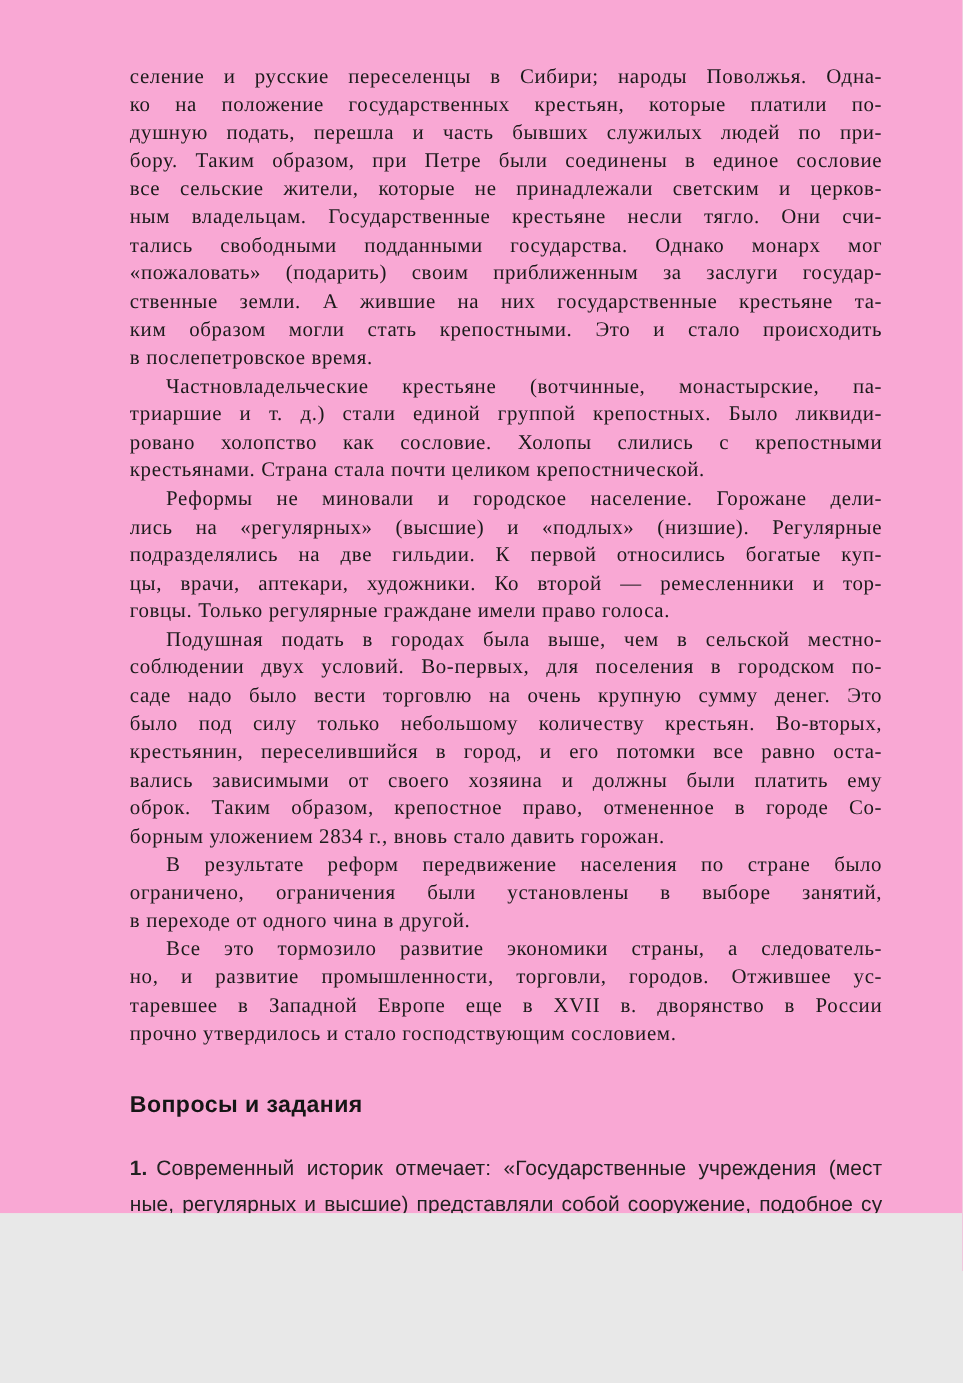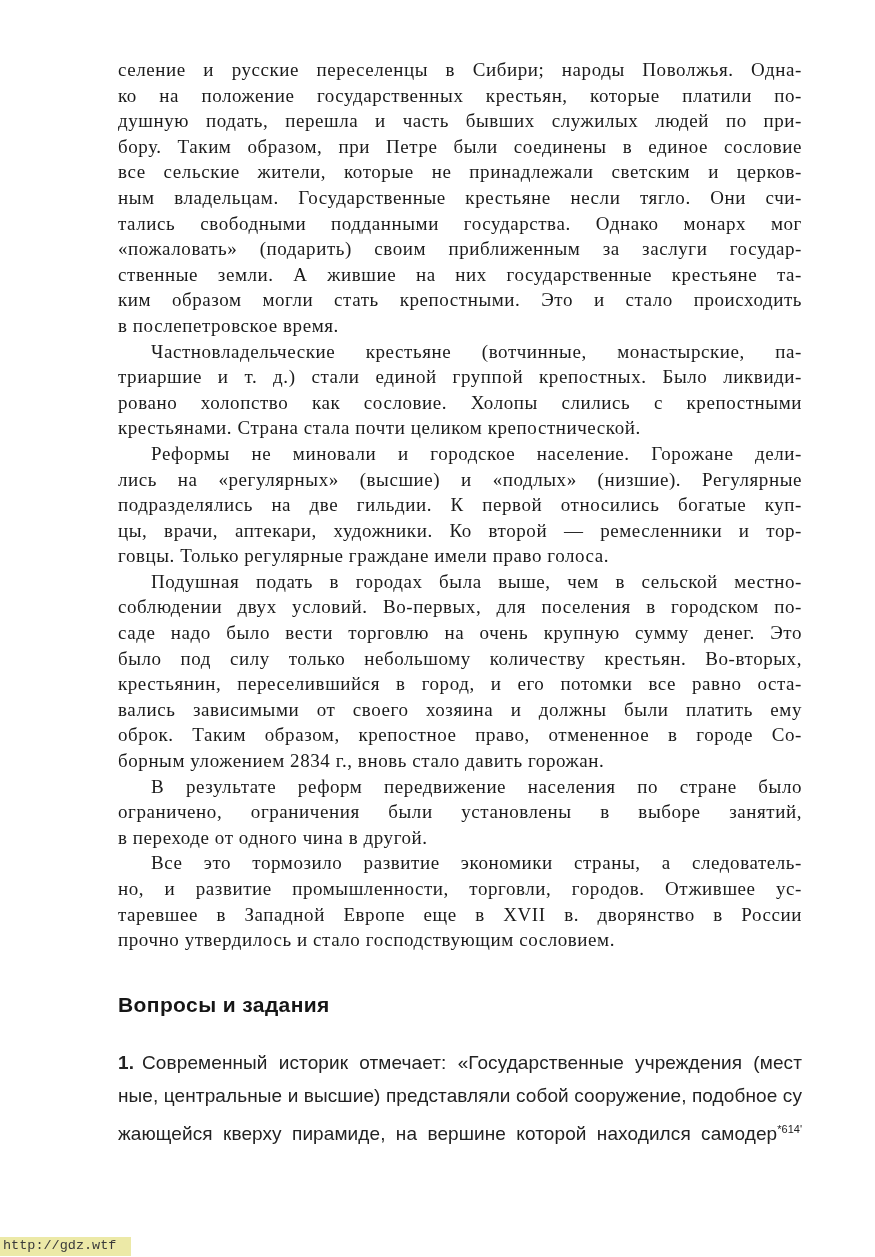--- a/index.html
+++ b/index.html
@@ -1,20 +1,20 @@
 <!DOCTYPE html>
 <html><head>
 <meta charset="utf-8">
 <style>
   html, body { margin: 0; padding: 0; background: #e8e8e8; }
   .page {
     position: relative;
     width: 875px;
-    height: 1257px;
-    background: #ffffff;
+    height: 1103px;
+    background: #f9a8d4;
     overflow: hidden;
     margin: 0 auto;
   }
   .content {
     position: absolute;
     left: 118px;
     top: 57px;
     width: 684px;
   }
   .bline {
@@ -111,21 +111,21 @@
         <div class="bline">таревшее в Западной Европе еще в XVII в. дворянство в России</div>
         <div class="bline last">прочно утвердилось и стало господствующим сословием.</div>
       </div>
 
     <div class="q-heading">Вопросы и задания</div>
 
     <div class="qblock">
       <div class="qline">
         <span class="qnum">1.</span><span>Современный историк отмечает: «Государственные учреждения (мест</span>
       </div>
-      <div class="qline">ные, центральные и высшие) представляли собой сооружение, подобное су</div>
+      <div class="qline">ные, регулярных и высшие) представляли собой сооружение, подобное су</div>
       <div class="qline">
         <span>жающейся кверху пирамиде, на вершине которой находился самодер</span><span class="qsup">*614'</span>
       </div>
     </div>
 
   </div>
 
   <div class="watermark" style="background: rgb(236, 233, 167);">http://gdz.wtf</div>
 
 </div>

